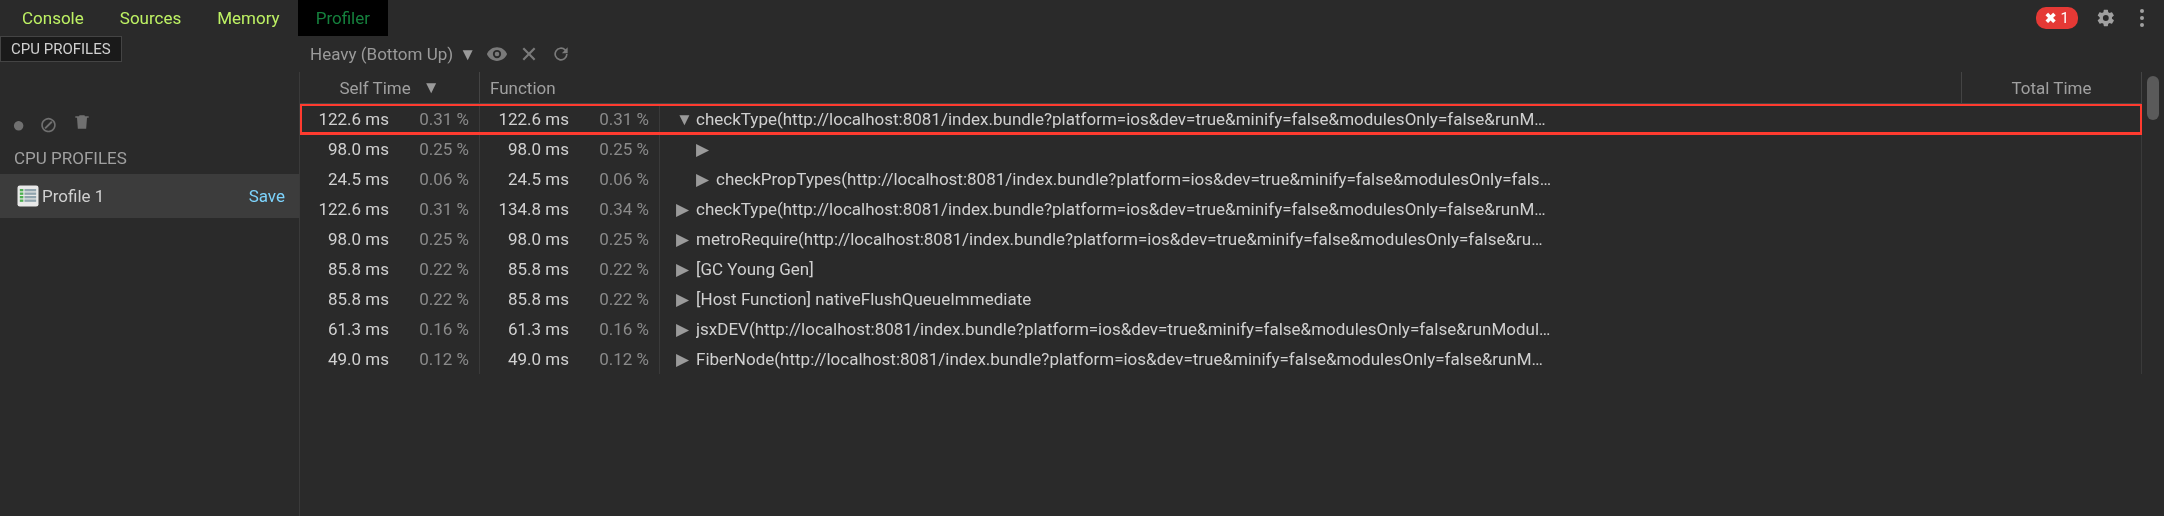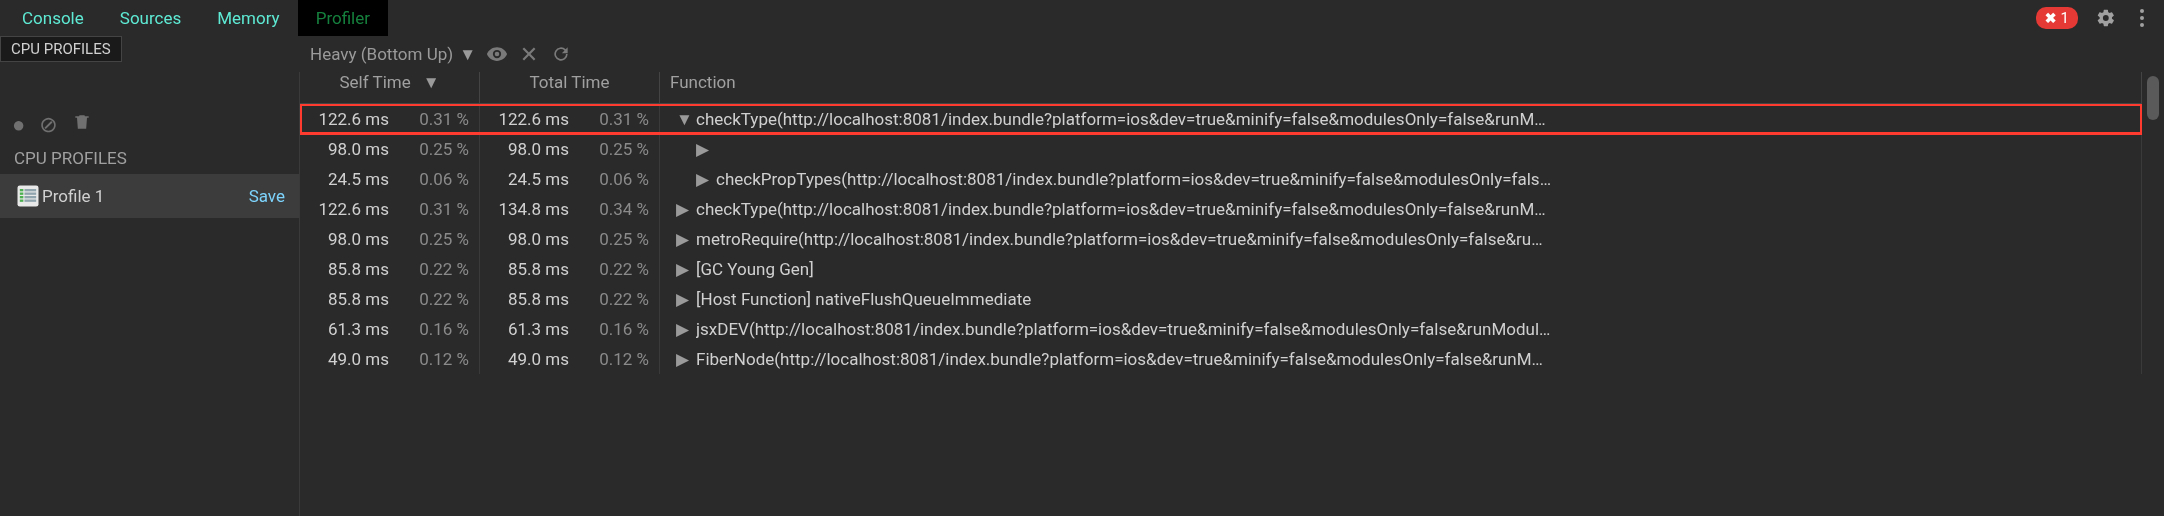--- a/index.html
+++ b/index.html
@@ -6,21 +6,21 @@
     body {
       font-family: -apple-system, BlinkMacSystemFont, "Segoe UI", Roboto, sans-serif;
       background: #2a2a2a;
       color: #a0a0a0;
       font-size: 17px;
       overflow: hidden;
     }
     .root { display: flex; flex-direction: column; width: 2164px; height: 516px; background: #2a2a2a; }
     
     .top-tabs { display: flex; align-items: center; background: #2a2a2a; height: 36px; padding: 0 4px; }
-    .tab { padding: 0 18px; height: 36px; display: flex; align-items: center; color: #5eead4; cursor: pointer; }
+    .tab { padding: 0 18px; height: 36px; display: flex; align-items: center; color: #bef264; cursor: pointer; }
     .tab.active { background: #000; color: #15803d; }
     .top-tabs .spacer { flex: 1; }
     .top-icon { width: 24px; height: 24px; display: flex; align-items: center; justify-content: center; margin: 0 6px; cursor: pointer; color: #a0a0a0; }
     .error-badge { background: #e53935; color: #fff; border-radius: 10px; padding: 1px 9px; font-size: 15px; height: 22px; display: flex; align-items: center; gap: 4px; margin-right: 10px; cursor: pointer; }
     .error-badge .x { font-weight: bold; font-size: 14px; }
     .more-icon { display: flex; flex-direction: column; gap: 3px; }
     .more-icon span { display:block; width:4px; height:4px; background:#a0a0a0; border-radius:50%; }
     .gear-icon svg { fill: #a0a0a0; }
     
     .subheader-row { display: flex; align-items: stretch; height: 36px; }
@@ -40,21 +40,21 @@
     .sidebar-item .left { display:flex; align-items:center; }
     .sidebar-item .icon { width:28px; height:28px; display:flex; align-items:center; justify-content:center; }
     .sidebar-item .icon svg { width:28px; height:28px; }
     .sidebar-item .label { color:#d0d0d0; }
     .sidebar-item .save { color:#7dd3fc; cursor:pointer; }
     .sidebar-toolbar { display:flex; gap:14px; padding: 8px 12px 0 12px; }
     .sidebar-toolbar .tool { color:#707070; cursor:pointer; font-size:22px; }
     
     .table-wrap { flex:1; display:flex; flex-direction:column; overflow:hidden; position:relative; }
     .thead { display:flex; border-bottom:1px solid #444; height:32px; }
-    .col { display:flex; border-right:1px solid #444; }
+    .col { display:flex; align-items:center; border-right:1px solid #444; }
     .col.self { width:180px; justify-content:center; position:relative; }
     .col.total { width:180px; justify-content:center; }
     .col.func { flex:1; padding-left:10px; }
     .sort-arrow { margin-left:12px; color:#9a9a9a; }
     .tbody { flex:1; overflow:hidden; }
     .trow { display:flex; height:30px; align-items:center; }
     .trow .cell { display:flex; align-items:center; border-right:1px solid #3a3a3a; height:100%; }
     .trow.highlighted { outline: 3px solid #ff3b2f; outline-offset:-2px; }
     .cell.time { width:180px; }
     .cell.time .ms { width:95px; text-align:right; color:#d0d0d0; padding-right:6px; }
@@ -152,26 +152,26 @@
         <span class="save">Save</span>
       </div>
     </div>
 
     <div class="table-wrap">
       <div class="thead">
         <div class="col self">
           <span>Self Time</span>
           <span class="sort-arrow">▼</span>
         </div>
+        <div class="col func">
+          <span>Function</span>
+        </div>
         <div class="col total">
           <span>Total Time</span>
         </div>
-        <div class="col func">
-          <span>Function</span>
-        </div>
       </div>
       <div class="tbody" id="tbody">
           <div class="trow highlighted">
             <div class="cell time">
               <div class="ms">122.6 ms</div>
               <div class="pct">0.31 %</div>
             </div>
             <div class="cell time">
               <div class="ms">122.6 ms</div>
               <div class="pct">0.31 %</div>

